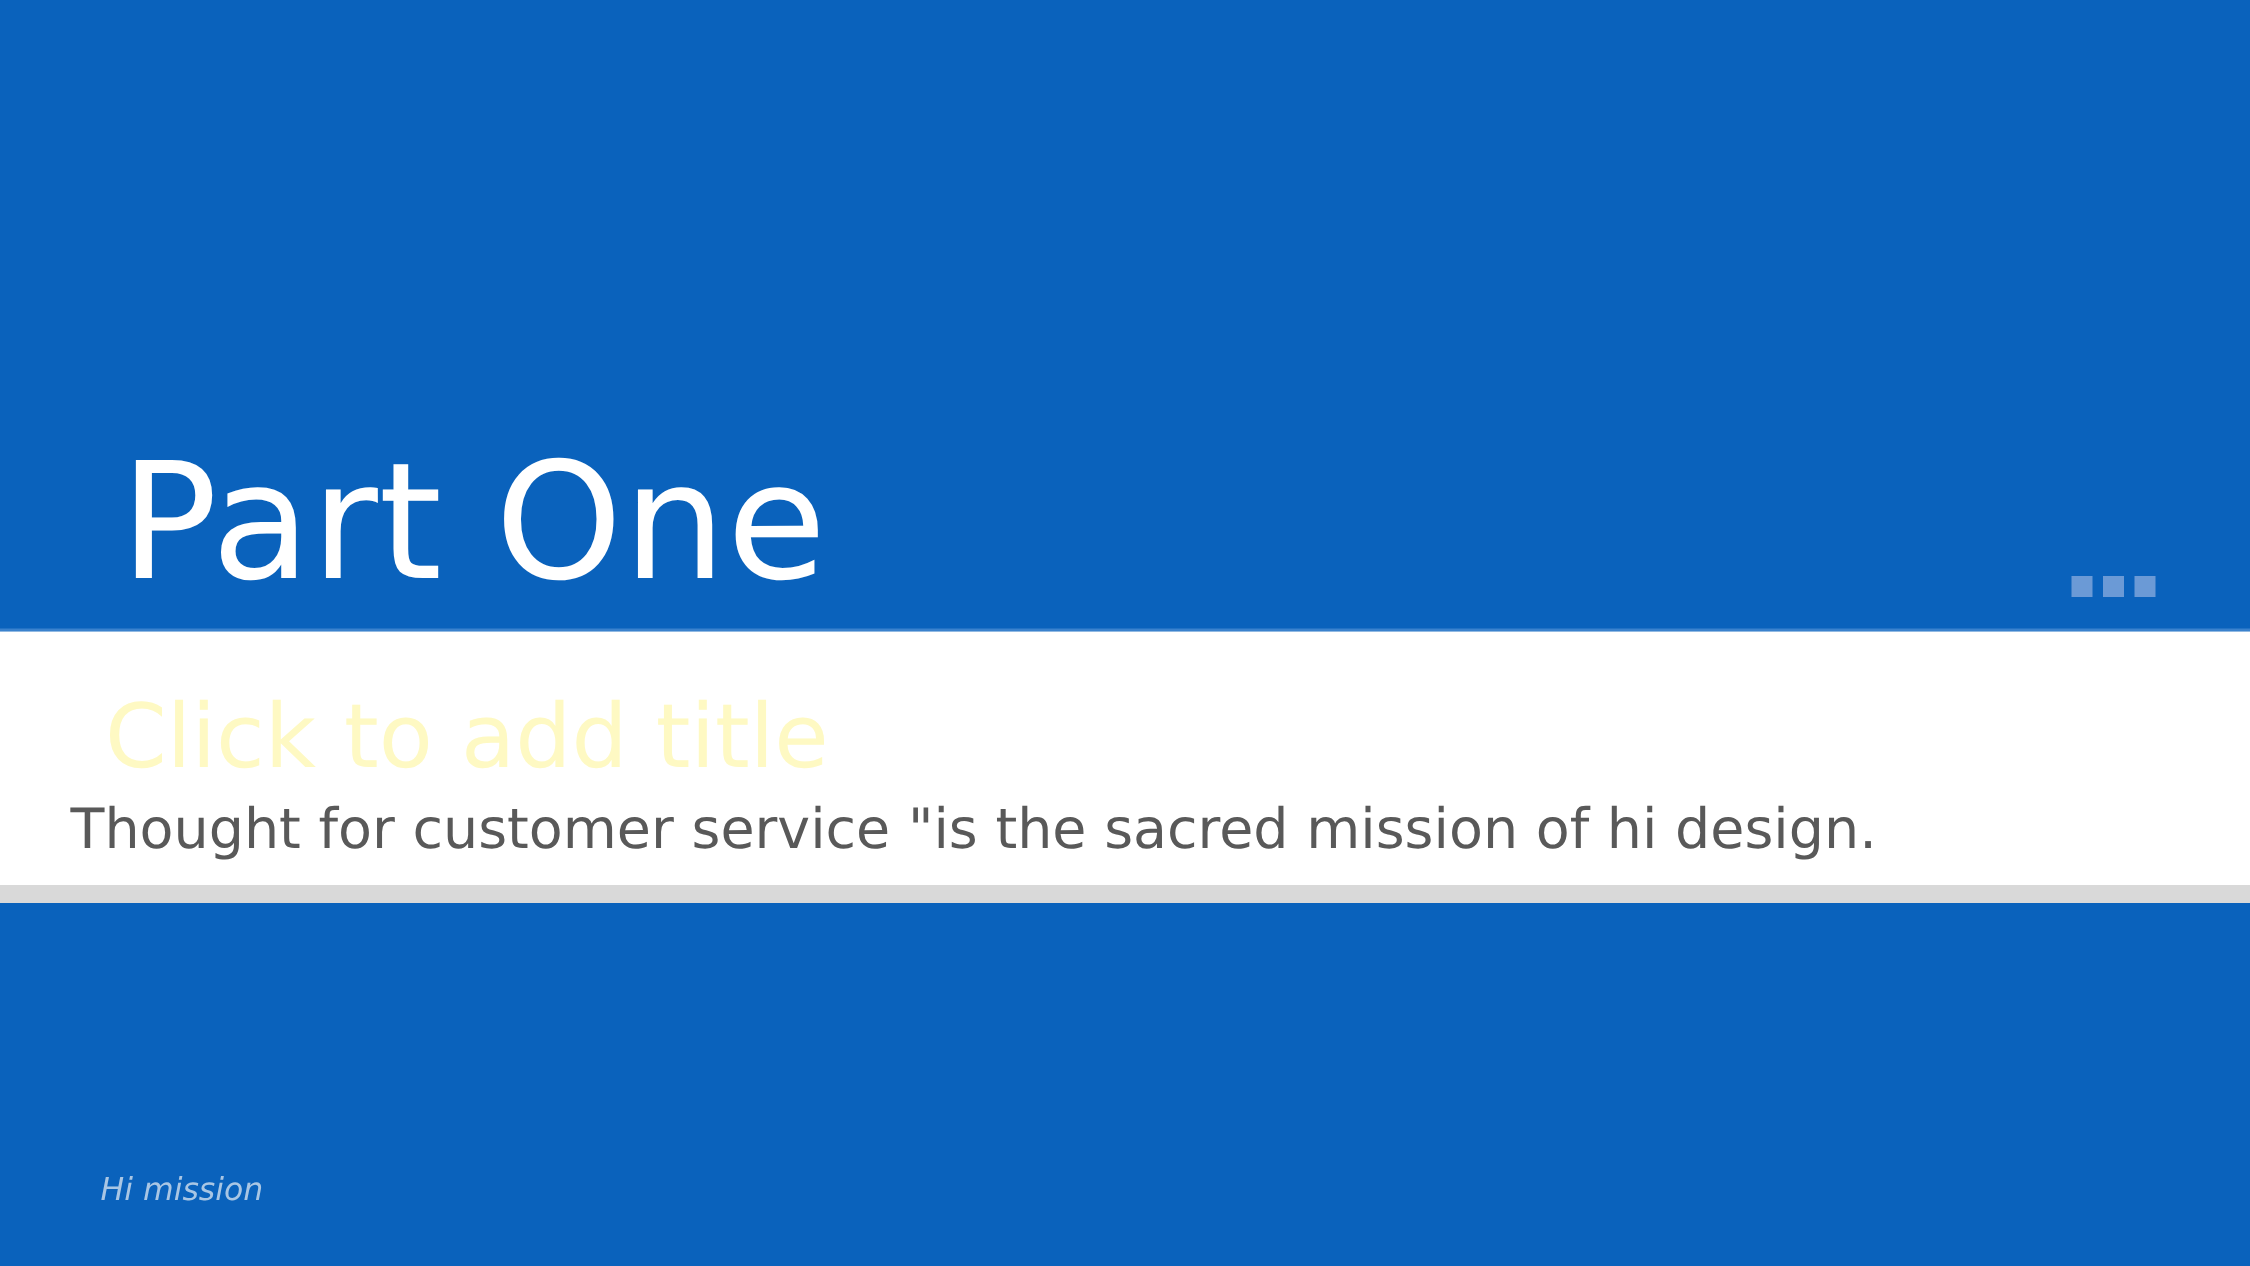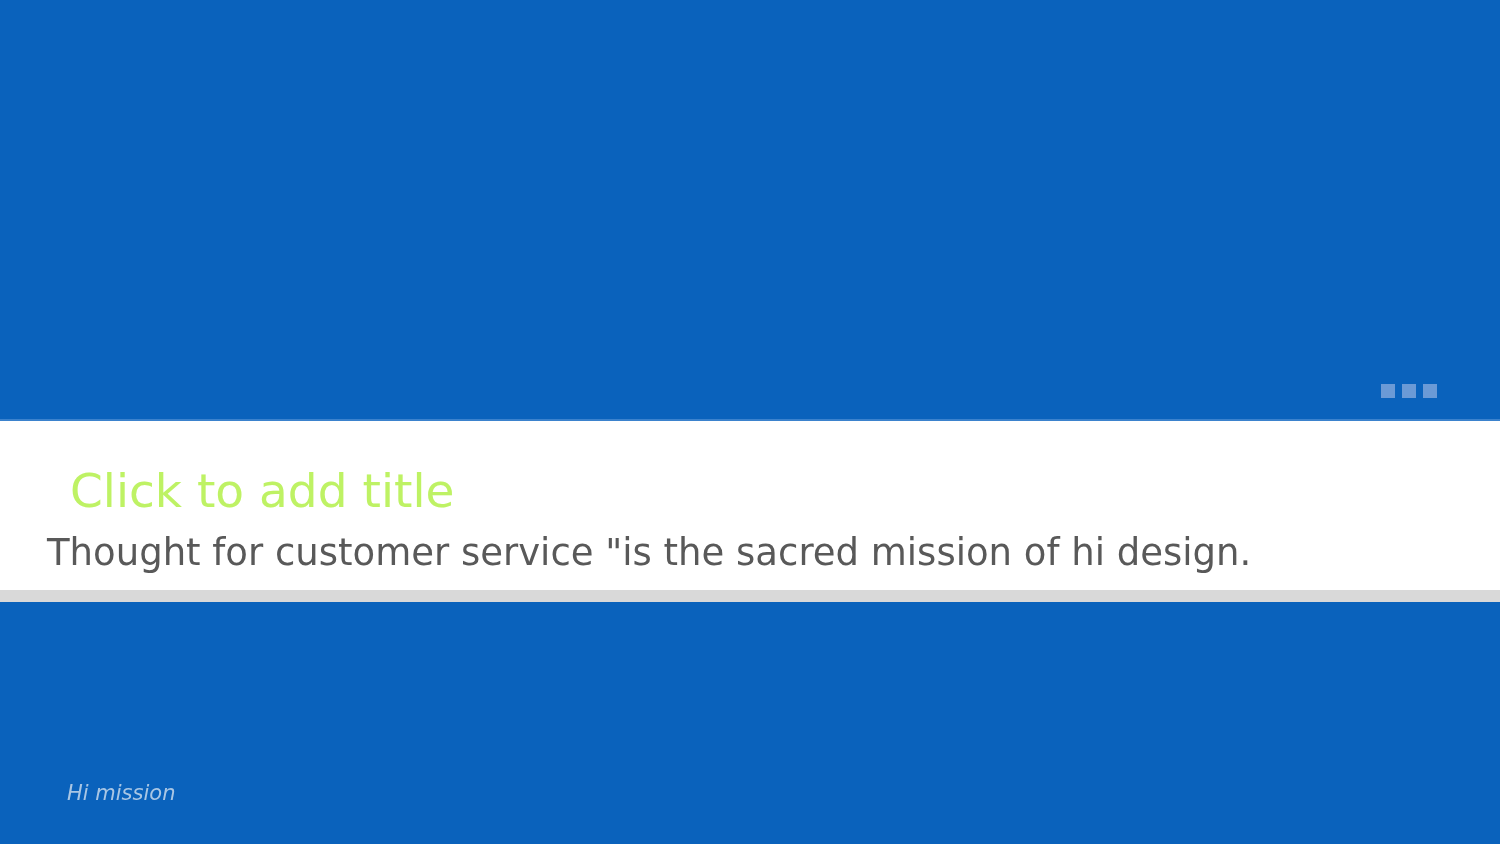--- a/index.html
+++ b/index.html
@@ -102,23 +102,23 @@
   }
 
   
   .title-placeholder {
     position: absolute;
     left: 70px;
     top: 455px;
     width: 1300px;
     height: 72px;
     line-height: 72px;
-    font-size: 47px;
+    font-size: 59px;
     font-weight: 400;
-    color: #bef264;
+    color: #fef9c3;
     white-space: nowrap;
   }
 
   
   .subtitle-text {
     position: absolute;
     left: 47px;
     top: 528px;
     width: 1420px;
     height: 50px;
@@ -145,20 +145,21 @@
 <body>
 
 <div class="slide">
 
   <div class="band-top"></div>
   <div class="band-top-hairline"></div>
   <div class="band-white"></div>
   <div class="band-gray"></div>
   <div class="band-bottom"></div>
 
+  <div class="section-heading">Part One</div>
 
   <div class="dots-ornament">
     <span class="dot"></span>
     <span class="dot"></span>
     <span class="dot"></span>
   </div>
 
   <div class="title-placeholder">Click to add title</div>
 
   <div class="subtitle-text">Thought for customer service "is the sacred mission of hi design.</div>

